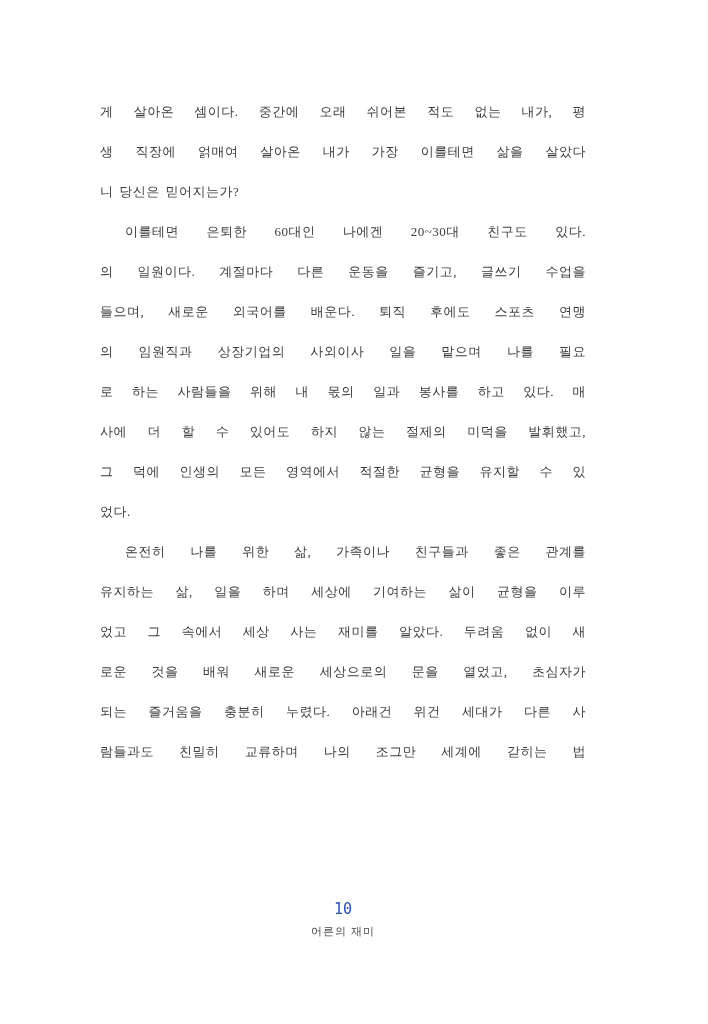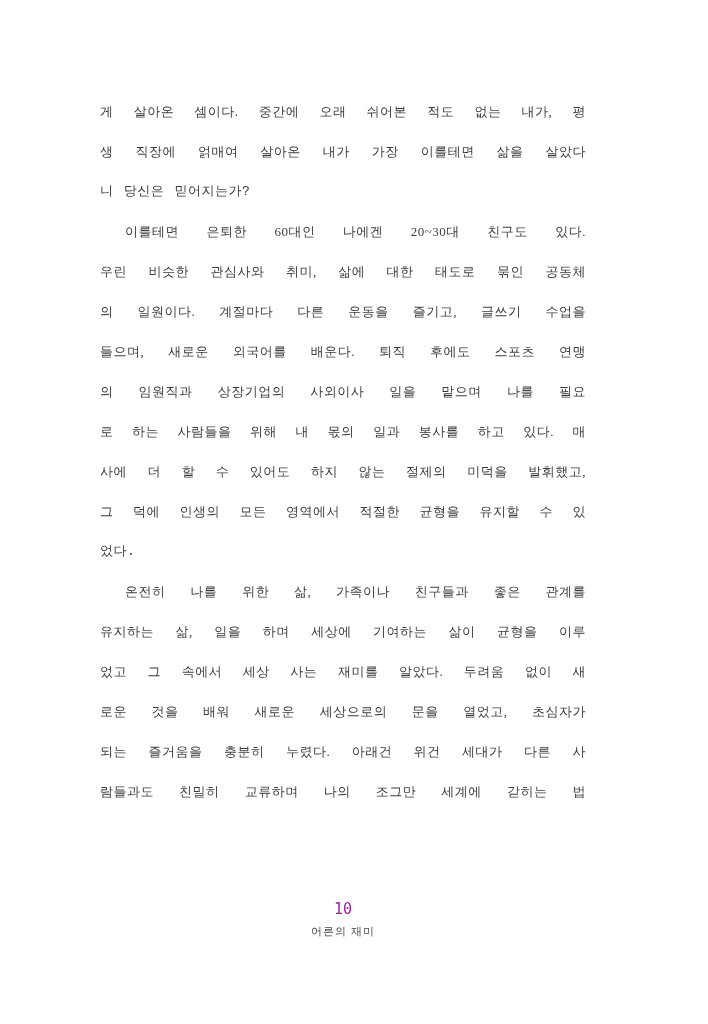--- a/index.html
+++ b/index.html
@@ -31,55 +31,53 @@
     overflow: hidden;
     letter-spacing: 0.5px;
   }
   .line.indent {
     padding-left: 25px;
   }
   .line.para-end {
     text-align: right;
     text-align-last: left;
     word-spacing: 2px;
-    font-family: Liberation Mono, monospace;
   }
   .footer {
     position: absolute;
     left: 100px;
     top: 899px;
     width: 486px;
     text-align: center;
   }
   .page-number {
     font-family: "DejaVu Sans Mono", monospace;
     font-size: 15px;
     line-height: 20px;
-    color: #a21caf;
+    color: #1d4ed8;
   }
   .book-title {
     margin-top: 6px;
     font-family: "Liberation Sans", "DejaVu Sans", sans-serif;
     font-size: 11px;
     line-height: 13px;
     color: #4a4a4a;
     letter-spacing: 1px;
   }
 </style>
 </head>
 <body>
 
 <div class="page">
 
   <div class="text-block">
     <div class="line">게 살아온 셈이다. 중간에 오래 쉬어본 적도 없는 내가, 평</div>
     <div class="line">생 직장에 얽매여 살아온 내가 가장 이를테면 삶을 살았다</div>
     <div class="line para-end">니 당신은 믿어지는가?</div>
     <div class="line indent">이를테면 은퇴한 60대인 나에겐 20~30대 친구도 있다.</div>
-    <div class="line">우린 비슷한 관심사와 취미, 삶에 대한 태도로 묶인 공동체</div>
     <div class="line">의 일원이다. 계절마다 다른 운동을 즐기고, 글쓰기 수업을</div>
     <div class="line">들으며, 새로운 외국어를 배운다. 퇴직 후에도 스포츠 연맹</div>
     <div class="line">의 임원직과 상장기업의 사외이사 일을 맡으며 나를 필요</div>
     <div class="line">로 하는 사람들을 위해 내 몫의 일과 봉사를 하고 있다. 매</div>
     <div class="line">사에 더 할 수 있어도 하지 않는 절제의 미덕을 발휘했고,</div>
     <div class="line">그 덕에 인생의 모든 영역에서 적절한 균형을 유지할 수 있</div>
     <div class="line para-end">었다.</div>
     <div class="line indent">온전히 나를 위한 삶, 가족이나 친구들과 좋은 관계를</div>
     <div class="line">유지하는 삶, 일을 하며 세상에 기여하는 삶이 균형을 이루</div>
     <div class="line">었고 그 속에서 세상 사는 재미를 알았다. 두려움 없이 새</div>

